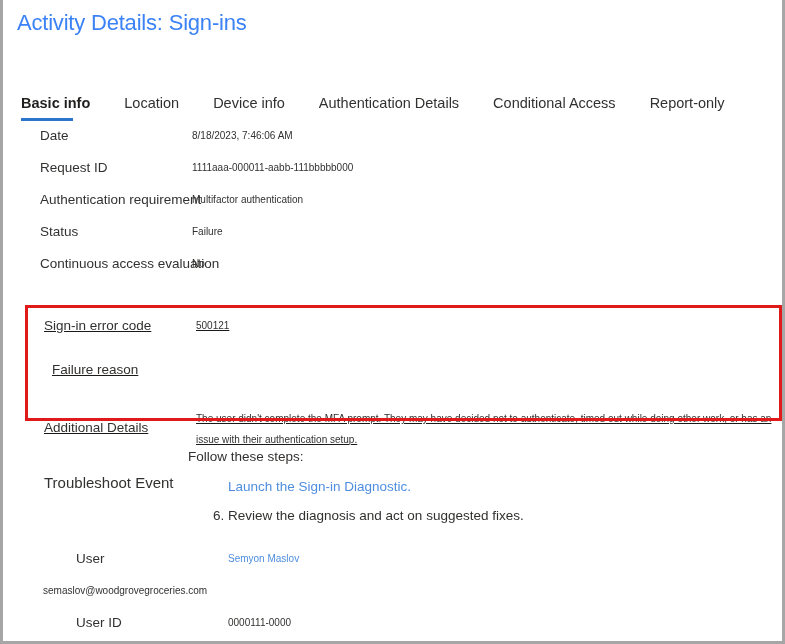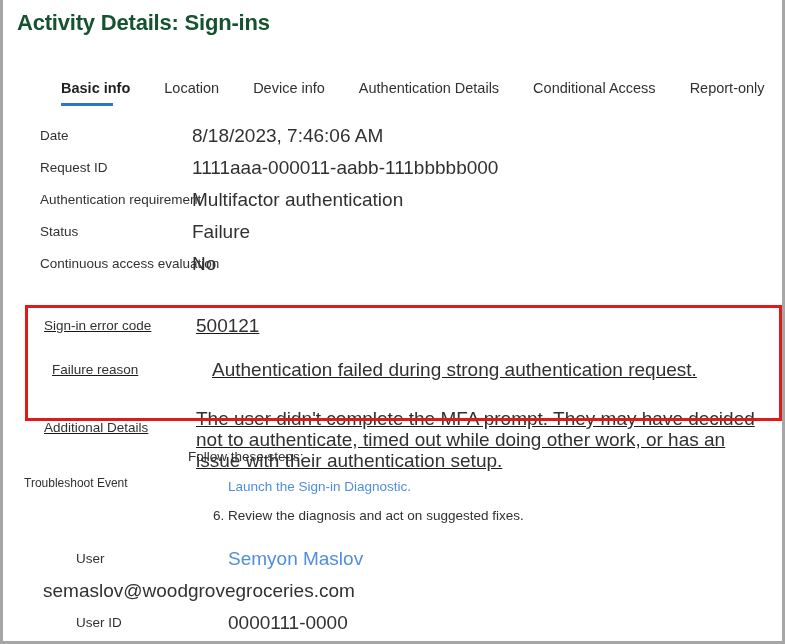--- a/index.html
+++ b/index.html
@@ -25,35 +25,34 @@
     border-bottom: 3px solid #a6a6a6;
     border-top: 0;
     overflow: hidden;
   }
 
   .page-title {
     position: absolute;
     left: 14px;
     top: 10px;
     font-size: 22px;
-    font-weight: 700;
+    font-weight: 400;
     letter-spacing: -0.2px;
-    color: #14532d;
+    color: #3b82f6;
     white-space: nowrap;
   }
 
   
   .tabs {
     position: absolute;
     left: 18px;
-    top: 80px;
+    top: 95px;
     display: flex;
     align-items: flex-start;
     gap: 0;
-    margin-left: 40px;
   }
   .tab {
     position: relative;
     font-size: 14.5px;
     color: #323130;
     padding: 0 17px 10px 0;
     margin-right: 17px;
     white-space: nowrap;
     cursor: pointer;
   }
@@ -91,21 +90,21 @@
     flex: 0 0 185px;
     padding-left: 33px;
     box-sizing: border-box;
     font-size: 13.5px;
     color: #323130;
     line-height: 32px;
     white-space: nowrap;
   }
   .row .val {
     flex: 1 1 auto;
-    font-size: 19px;
+    font-size: 10px;
     color: #323130;
     line-height: 32px;
     padding-right: 10px;
   }
 
   a.link, .link {
     color: #4f8ede;
     text-decoration: none;
     cursor: pointer;
   }
@@ -143,23 +142,23 @@
     position: absolute;
     left: 0;
     right: 0;
     top: 443px;
     display: flex;
     align-items: flex-start;
   }
   #troubleshoot .lbl {
     width: 185px;
     flex: 0 0 185px;
-    padding-left: 21px;
-    box-sizing: border-box;
-    font-size: 12px;
+    padding-left: 41px;
+    box-sizing: border-box;
+    font-size: 15px;
     color: #323130;
     padding-top: 31px;
     line-height: 18px;
     white-space: nowrap;
   }
   #troubleshoot .ts-body {
     flex: 1 1 auto;
     font-size: 13.5px;
     color: #323130;
   }
@@ -227,21 +226,20 @@
     </div>
   </div>
 
   <div id="group-error">
     <div class="row r1">
       <div class="lbl">Sign-in error code</div>
       <div class="val">500121</div>
     </div>
     <div class="row r2">
       <div class="lbl">Failure reason</div>
-      <div class="val">Authentication failed during strong authentication request.</div>
     </div>
     <div class="row r3">
       <div class="lbl">Additional Details</div>
       <div class="val">The user didn't complete the MFA prompt. They may have decided not to authenticate, timed out while doing other work, or has an issue with their authentication setup.</div>
     </div>
   </div>
 
   <div id="highlight-box"></div>
 
   <div id="troubleshoot">

